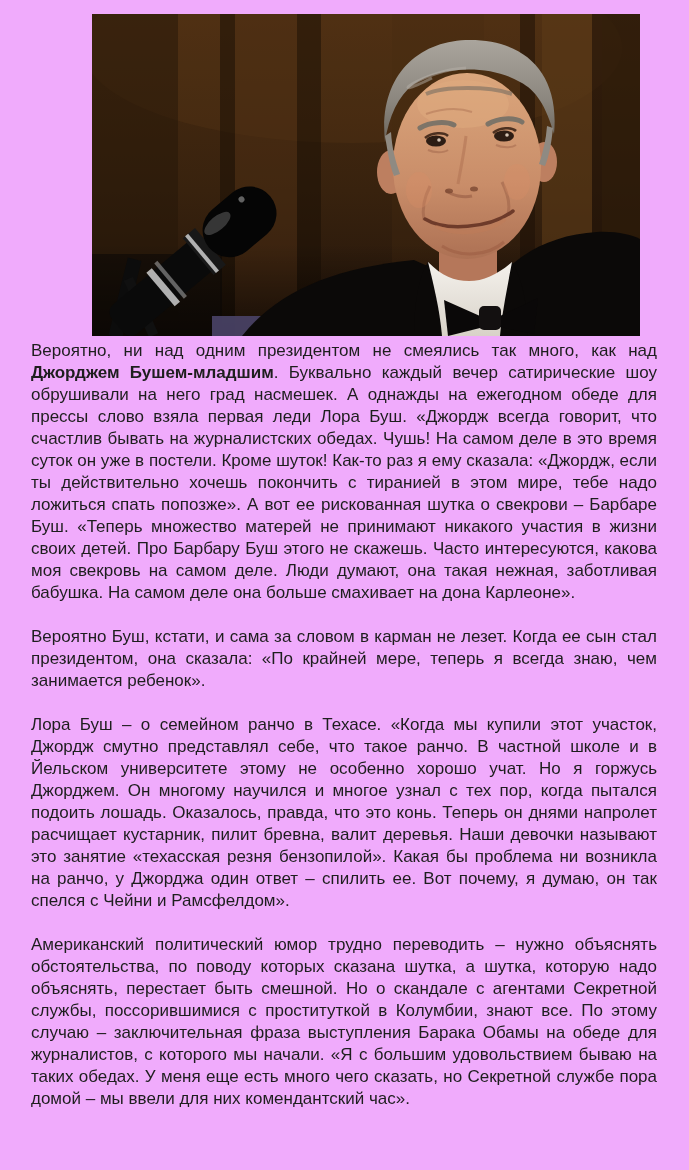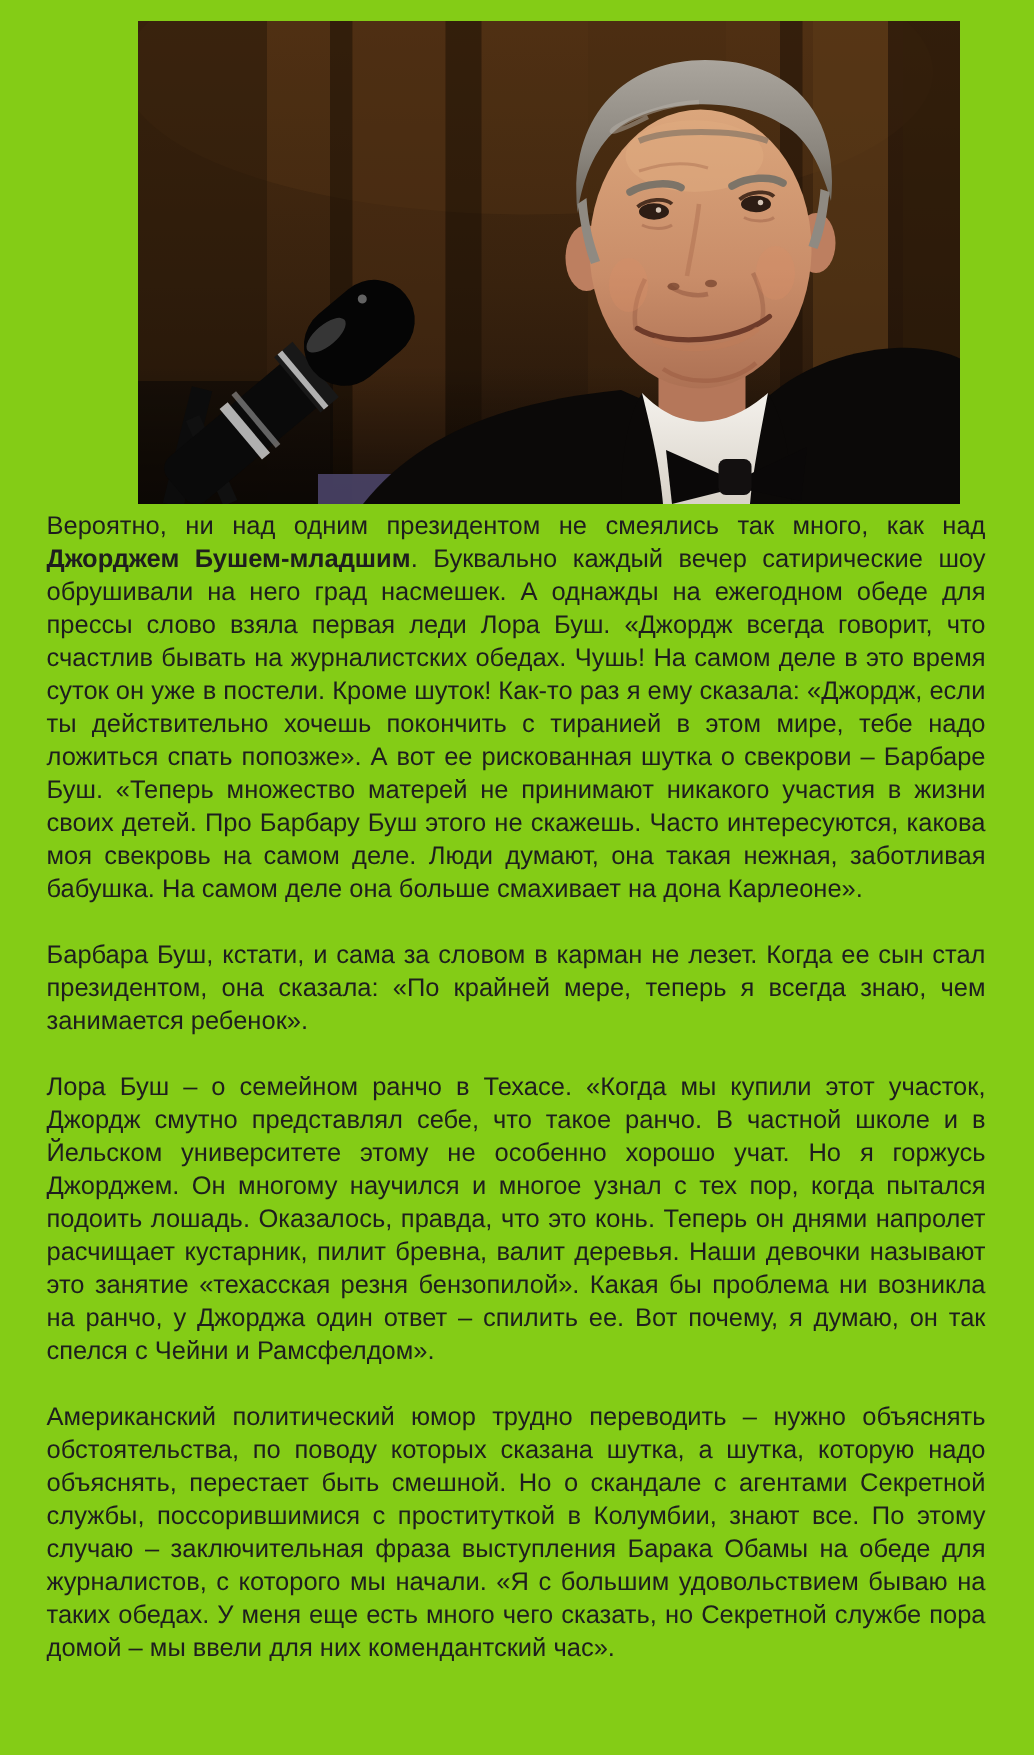--- a/index.html
+++ b/index.html
@@ -3,21 +3,21 @@
 <meta charset="utf-8">
 <style>
   html,body { margin:0; padding:0; }
   body {
     width:689px; height:1170px;
     background:#fcfcfa;
     font-family:"Liberation Sans", sans-serif;
   }
   .page {
     position:relative; width:689px; height:1170px;
-    overflow:hidden; background:#84cc16;
+    overflow:hidden; background:#f0abfc;
   }
   .photo {
     position:absolute; left:92px; top:14px;
     width:548px; height:322px;
     background:#2e1c0c;
   }
   .photo svg { display:block; width:100%; height:100%; }
   .article {
     position:absolute; left:31px; top:340px; width:626px;
     color:#1e1e1e; font-size:17px; line-height:22px;
@@ -148,18 +148,18 @@
           <circle cx="206" cy="-16" r="3" fill="#8a8a8a" opacity="0.7"></circle>
         </g>
       </g>
     </svg>
   </div>
 
   <div class="article">
     <p>
       <span>Вероятно, ни над одним президентом не смеялись так много, как над </span><strong>Джорджем Бушем-младшим</strong><span>. Буквально каждый вечер сатирические шоу обрушивали на него град насмешек. А однажды на ежегодном обеде для прессы слово взяла первая леди Лора Буш. «Джордж всегда говорит, что счастлив бывать на журналистских обедах. Чушь! На самом деле в это время суток он уже в постели. Кроме шуток! Как-то раз я ему сказала: «Джордж, если ты действительно хочешь покончить с тиранией в этом мире, тебе надо ложиться спать попозже». А вот ее рискованная шутка о свекрови – Барбаре Буш. «Теперь множество матерей не принимают никакого участия в жизни своих детей. Про Барбару Буш этого не скажешь. Часто интересуются, какова моя свекровь на самом деле. Люди думают, она такая нежная, заботливая бабушка. На самом деле она больше смахивает на дона Карлеоне».</span>
     </p>
-    <p>Барбара Буш, кстати, и сама за словом в карман не лезет. Когда ее сын стал президентом, она сказала: «По крайней мере, теперь я всегда знаю, чем занимается ребенок».</p>
+    <p>Вероятно Буш, кстати, и сама за словом в карман не лезет. Когда ее сын стал президентом, она сказала: «По крайней мере, теперь я всегда знаю, чем занимается ребенок».</p>
     <p>Лора Буш – о семейном ранчо в Техасе. «Когда мы купили этот участок, Джордж смутно представлял себе, что такое ранчо. В частной школе и в Йельском университете этому не особенно хорошо учат. Но я горжусь Джорджем. Он многому научился и многое узнал с тех пор, когда пытался подоить лошадь. Оказалось, правда, что это конь. Теперь он днями напролет расчищает кустарник, пилит бревна, валит деревья. Наши девочки называют это занятие «техасская резня бензопилой». Какая бы проблема ни возникла на ранчо, у Джорджа один ответ – спилить ее. Вот почему, я думаю, он так спелся с Чейни и Рамсфелдом».</p>
     <p>Американский политический юмор трудно переводить – нужно объяснять обстоятельства, по поводу которых сказана шутка, а шутка, которую надо объяснять, перестает быть смешной. Но о скандале с агентами Секретной службы, поссорившимися с проституткой в Колумбии, знают все. По этому случаю – заключительная фраза выступления Барака Обамы на обеде для журналистов, с которого мы начали. «Я с большим удовольствием бываю на таких обедах. У меня еще есть много чего сказать, но Секретной службе пора домой – мы ввели для них комендантский час».</p>
   </div>
 
 </div>
 
 </body></html>

